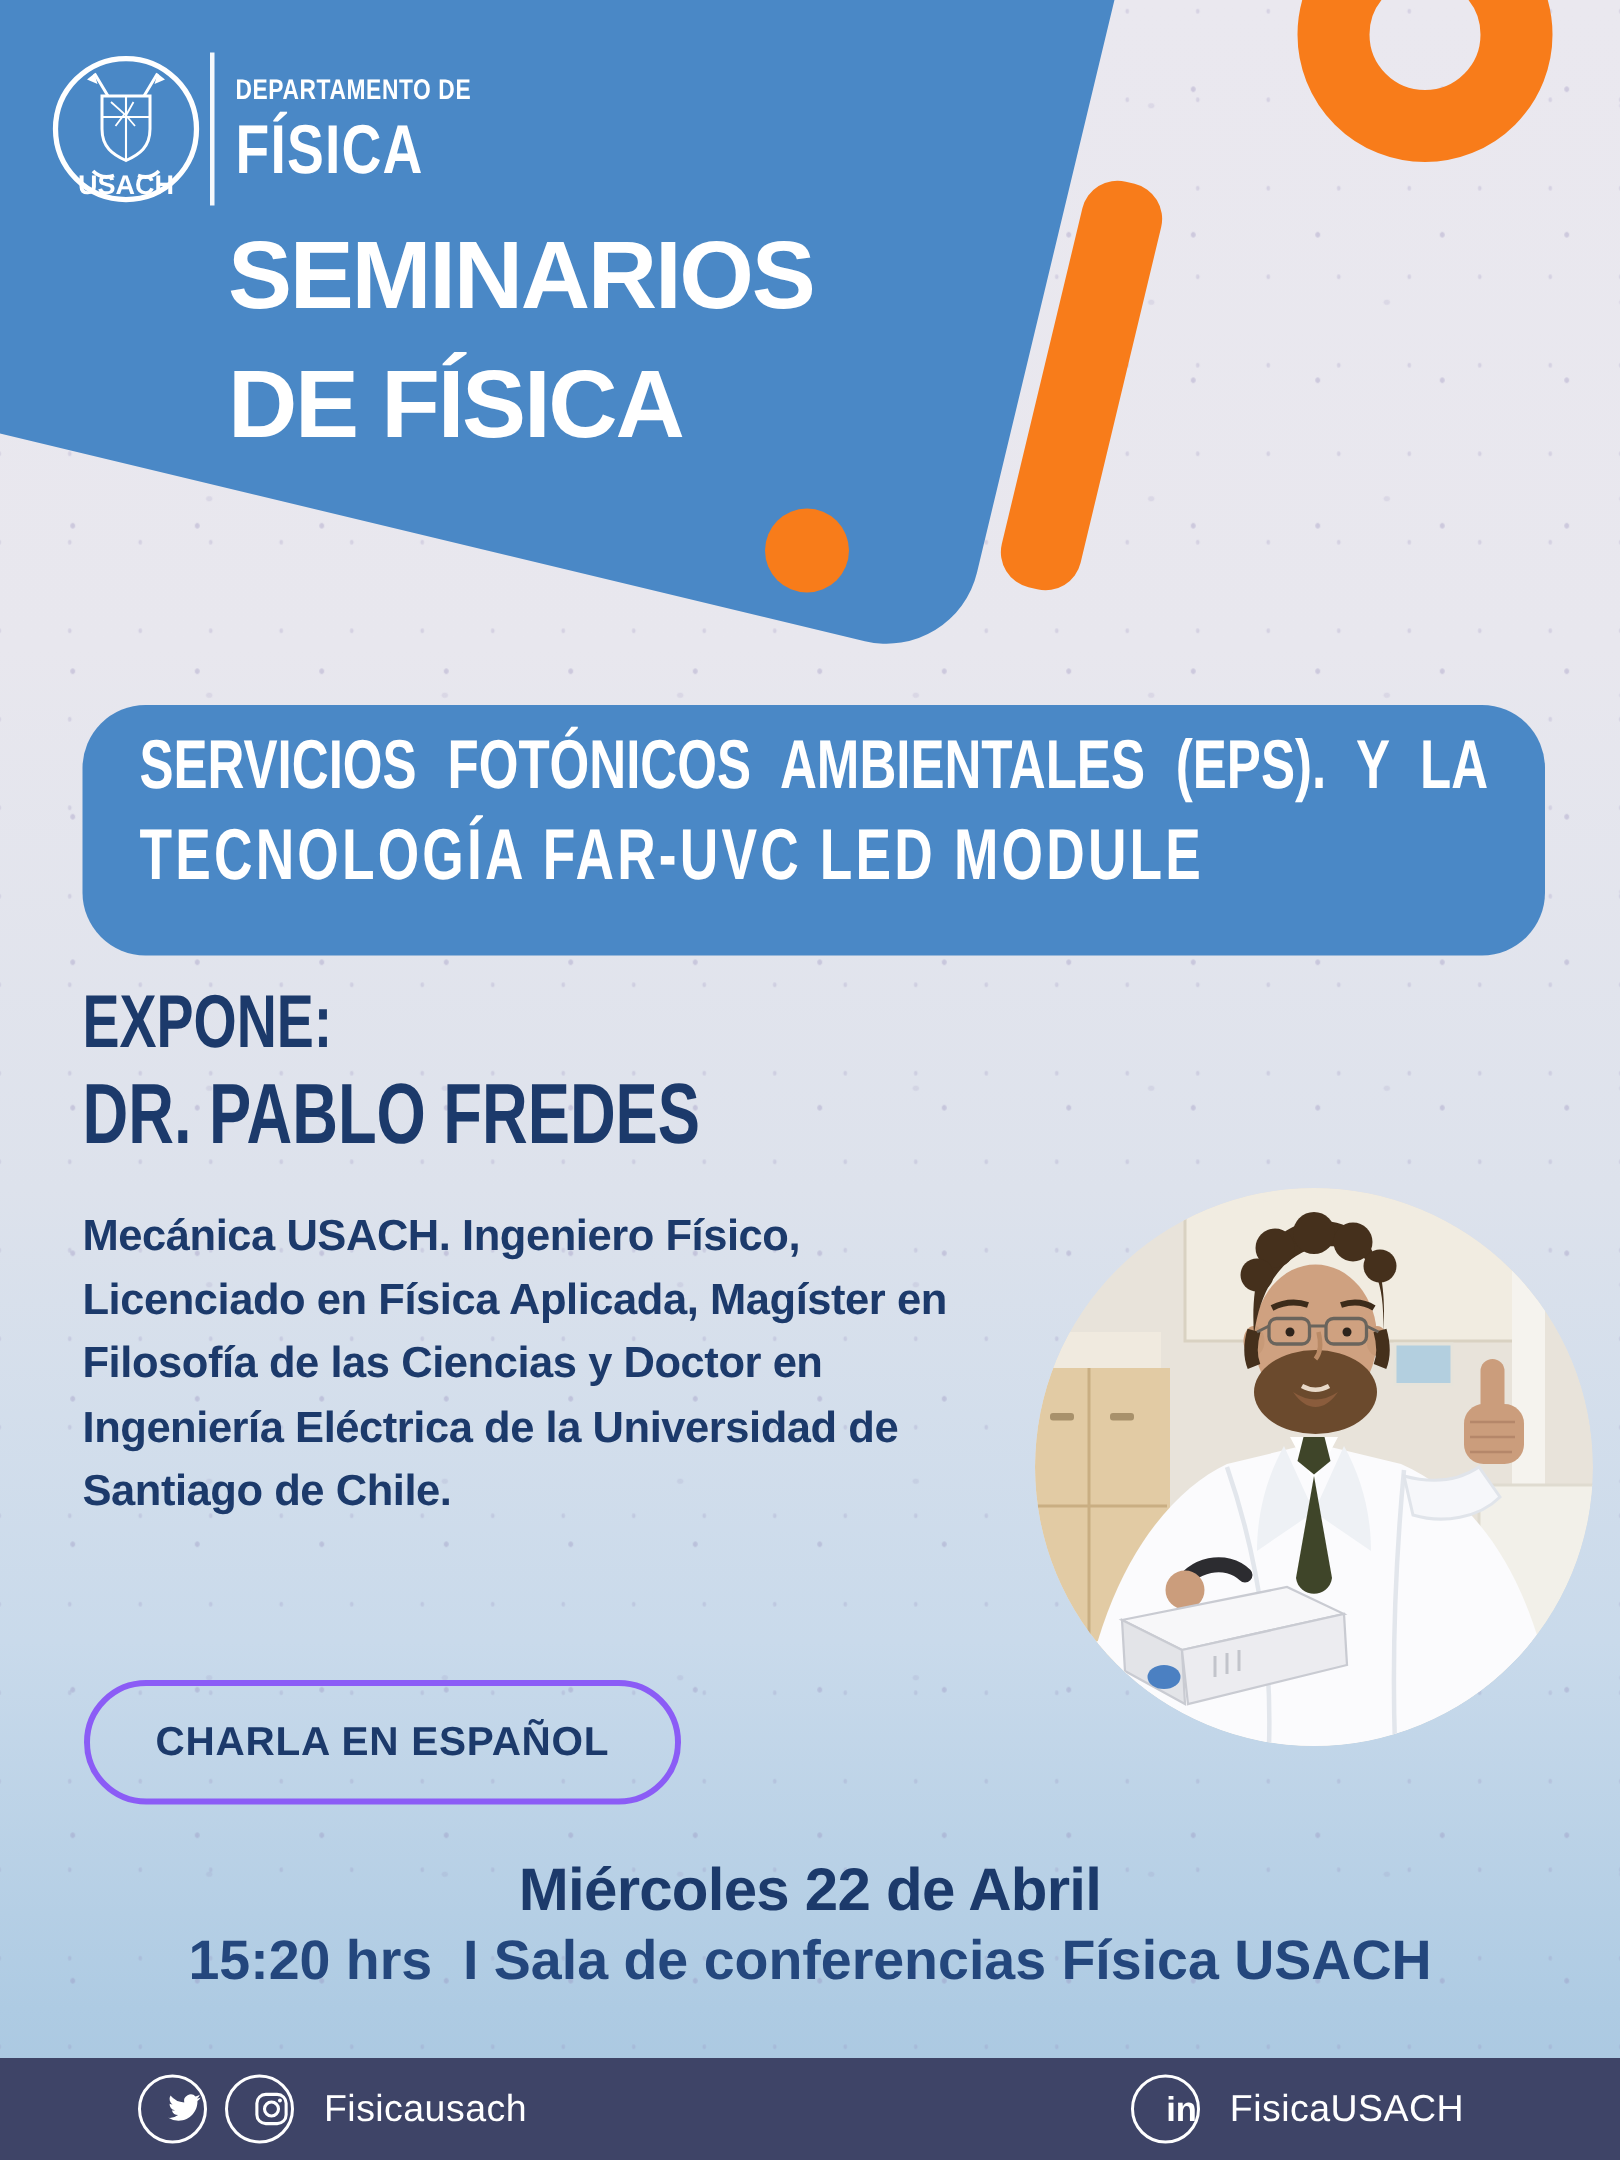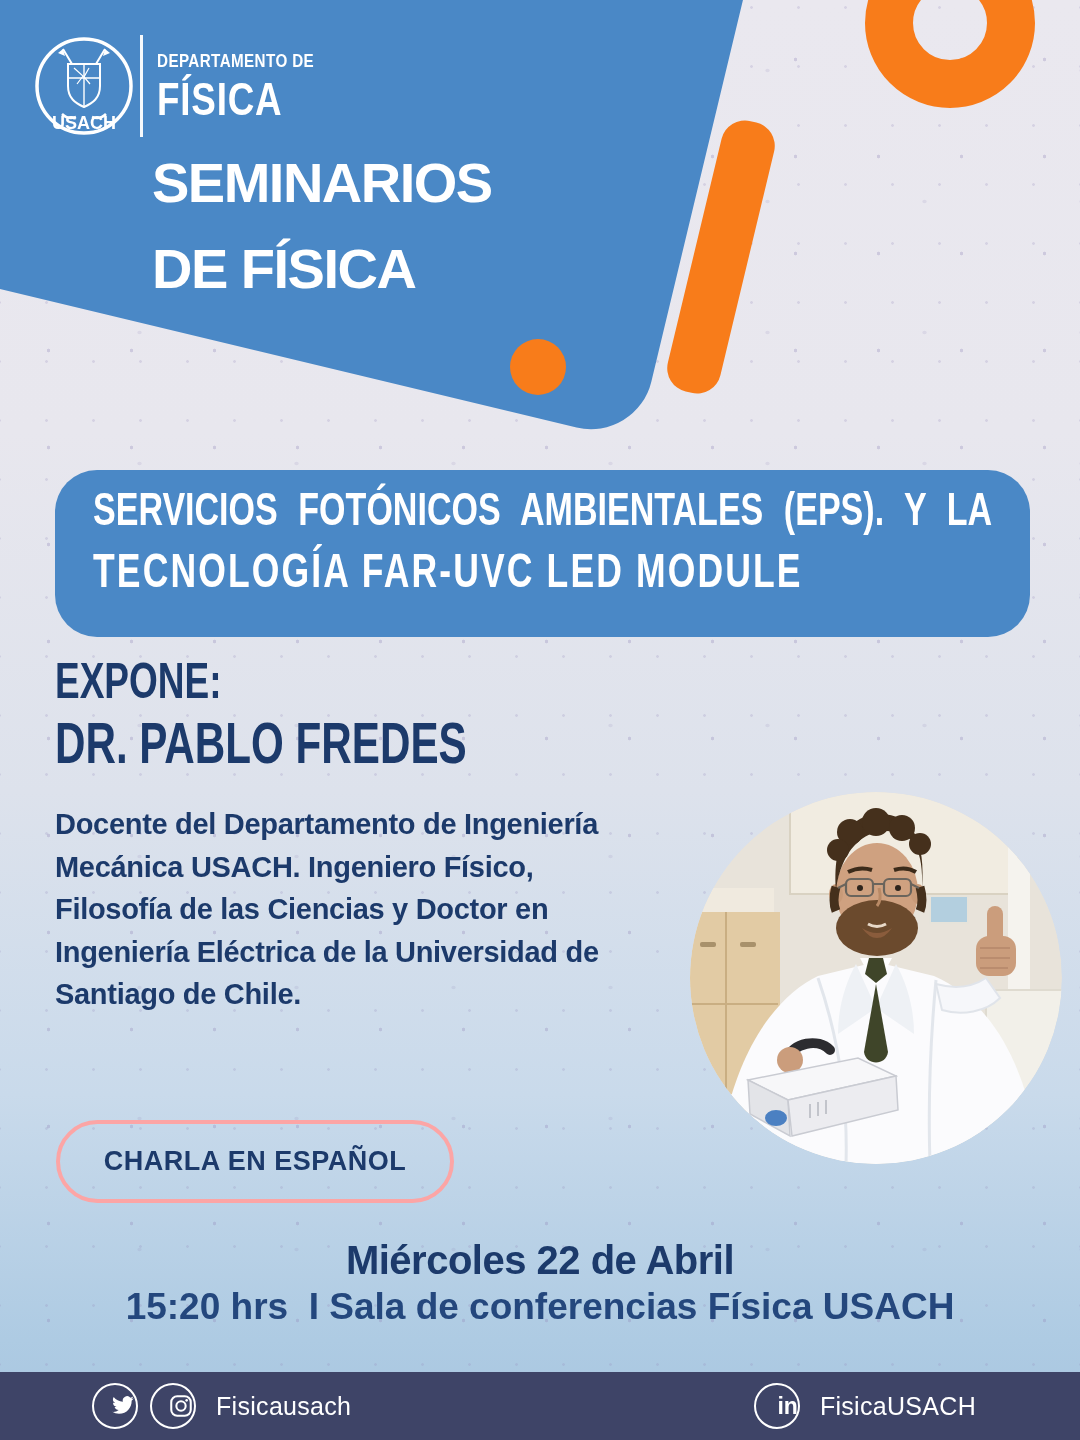--- a/index.html
+++ b/index.html
@@ -20,35 +20,35 @@
   .orange-bar{position:absolute;left:694px;top:118px;width:54px;height:278px;background:#F87C1A;
      border-radius:24px;transform:rotate(13.5deg);z-index:3;}
   .orange-dot{position:absolute;left:510px;top:339px;width:56px;height:56px;border-radius:50%;
      background:#F87C1A;z-index:3;}
   .logo-row{position:absolute;left:32px;top:34px;z-index:4;display:flex;align-items:center;color:#fff;}
   .logo-divider{width:3px;height:102px;background:rgba(255,255,255,.95);margin-left:4px;margin-right:14px;}
   .dept{line-height:1;}
   .dept .d1{font-size:19px;font-weight:600;letter-spacing:.5px;transform:scaleX(.8);transform-origin:0 50%;width:125%;}
   .dept .d2{font-size:46px;font-weight:800;letter-spacing:1px;margin-top:6px;transform:scaleX(.8);transform-origin:0 50%;width:125%;}
   .main-title{position:absolute;left:152px;top:140px;z-index:4;color:#fff;font-weight:800;
-     font-size:56px;line-height:86px;letter-spacing:-1.5px;}
+     font-size:64px;line-height:86px;letter-spacing:-1.5px;}
   .talk-box{position:absolute;left:55px;top:470px;width:975px;height:167px;background:#4A88C6;
      border-radius:42px;z-index:4;box-sizing:border-box;padding:8px 38px 0;color:#fff;overflow:hidden;}
   .talk-box .t1{width:1215px;transform:scaleX(.74);transform-origin:0 0;font-size:46px;font-weight:700;
      line-height:62px;text-align:justify;text-align-last:justify;white-space:nowrap;}
   .talk-box .t2{width:1215px;transform:scaleX(.74);transform-origin:0 0;font-size:48px;font-weight:700;
      line-height:62px;letter-spacing:.06em;white-space:nowrap;}
   .expone{position:absolute;left:55px;top:652px;z-index:4;color:#1C3A6B;}
   .expone .e1{font-size:50px;font-weight:800;line-height:58px;transform:scaleX(.74);transform-origin:0 0;width:135%;}
   .expone .e2{font-size:57px;font-weight:800;line-height:66px;transform:scaleX(.74);transform-origin:0 0;width:135%;}
   .bio{position:absolute;left:55px;top:803px;z-index:4;color:#1C3A6B;font-size:29px;font-weight:700;
      line-height:42.5px;letter-spacing:-.3px;}
   .photo{position:absolute;left:690px;top:792px;width:372px;height:372px;border-radius:50%;z-index:4;overflow:hidden;}
   .badge{position:absolute;left:56px;top:1120px;width:398px;height:83px;box-sizing:border-box;
-     border:4px solid #fca5a5;border-radius:44px;z-index:4;color:#1C3A6B;font-size:27px;font-weight:800;
+     border:4px solid #8b5cf6;border-radius:44px;z-index:4;color:#1C3A6B;font-size:27px;font-weight:800;
      letter-spacing:.5px;text-align:center;line-height:75px;}
   .date{position:absolute;left:0;right:0;top:1238px;text-align:center;z-index:4;color:#1C3A6B;
      font-size:40px;font-weight:700;letter-spacing:-.5px;}
   .timeplace{position:absolute;left:0;right:0;top:1286px;text-align:center;z-index:4;color:#24477D;
      font-size:37px;font-weight:700;white-space:pre;}
   footer{position:absolute;left:0;bottom:0;width:1080px;height:68px;background:#3E4467;z-index:6;
      display:flex;align-items:center;justify-content:space-between;box-sizing:border-box;padding:0 104px 0 92px;color:#fff;}
   .sgroup{display:flex;align-items:center;gap:12px;}
   .sicon{width:46px;height:46px;border-radius:50%;border:2px solid #fff;box-sizing:border-box;
      display:flex;align-items:center;justify-content:flex-end;}
@@ -91,22 +91,22 @@
   <div class="t1">SERVICIOS FOTÓNICOS AMBIENTALES (EPS). Y LA</div>
   <div class="t2">TECNOLOGÍA FAR-UVC LED MODULE</div>
 </div>
 
 <div class="expone">
   <div class="e1">EXPONE:</div>
   <div class="e2">DR. PABLO FREDES</div>
 </div>
 
 <div class="bio">
-  <div>Docente del Departamento de Ingeniería</div>
   <div>Mecánica USACH. Ingeniero Físico,</div>
+  <div>Licenciado en Física Aplicada, Magíster en</div>
   <div>Filosofía de las Ciencias y Doctor en</div>
   <div>Ingeniería Eléctrica de la Universidad de</div>
   <div>Santiago de Chile.</div>
 </div>
 
 <div class="photo">
   <svg width="372" height="372" viewBox="0 0 372 372">
     <defs>
         <clipPath id="pc">
           <circle cx="186" cy="186" r="186"></circle>

